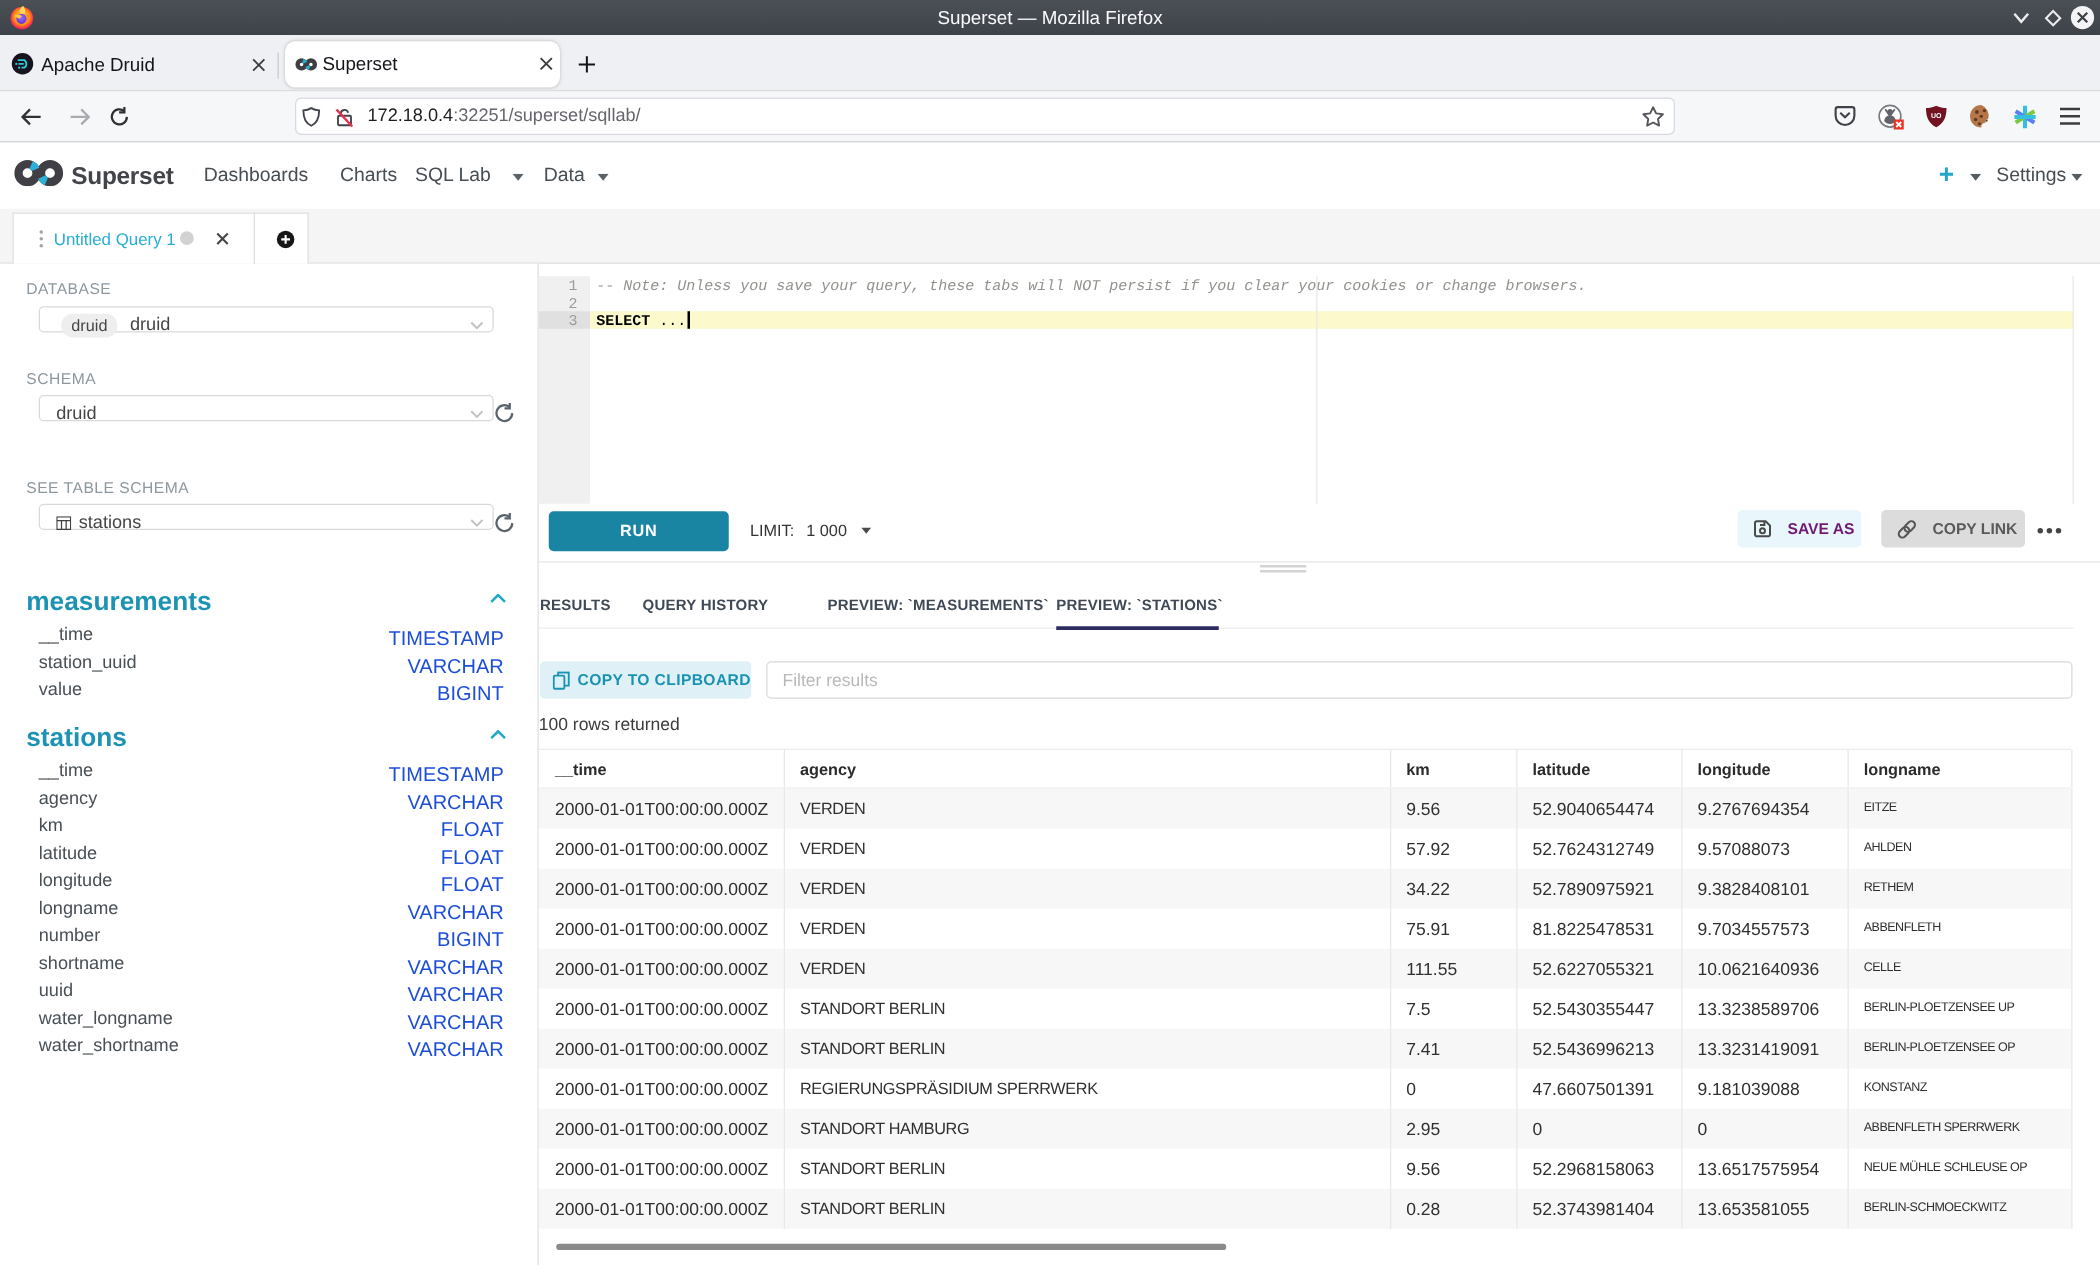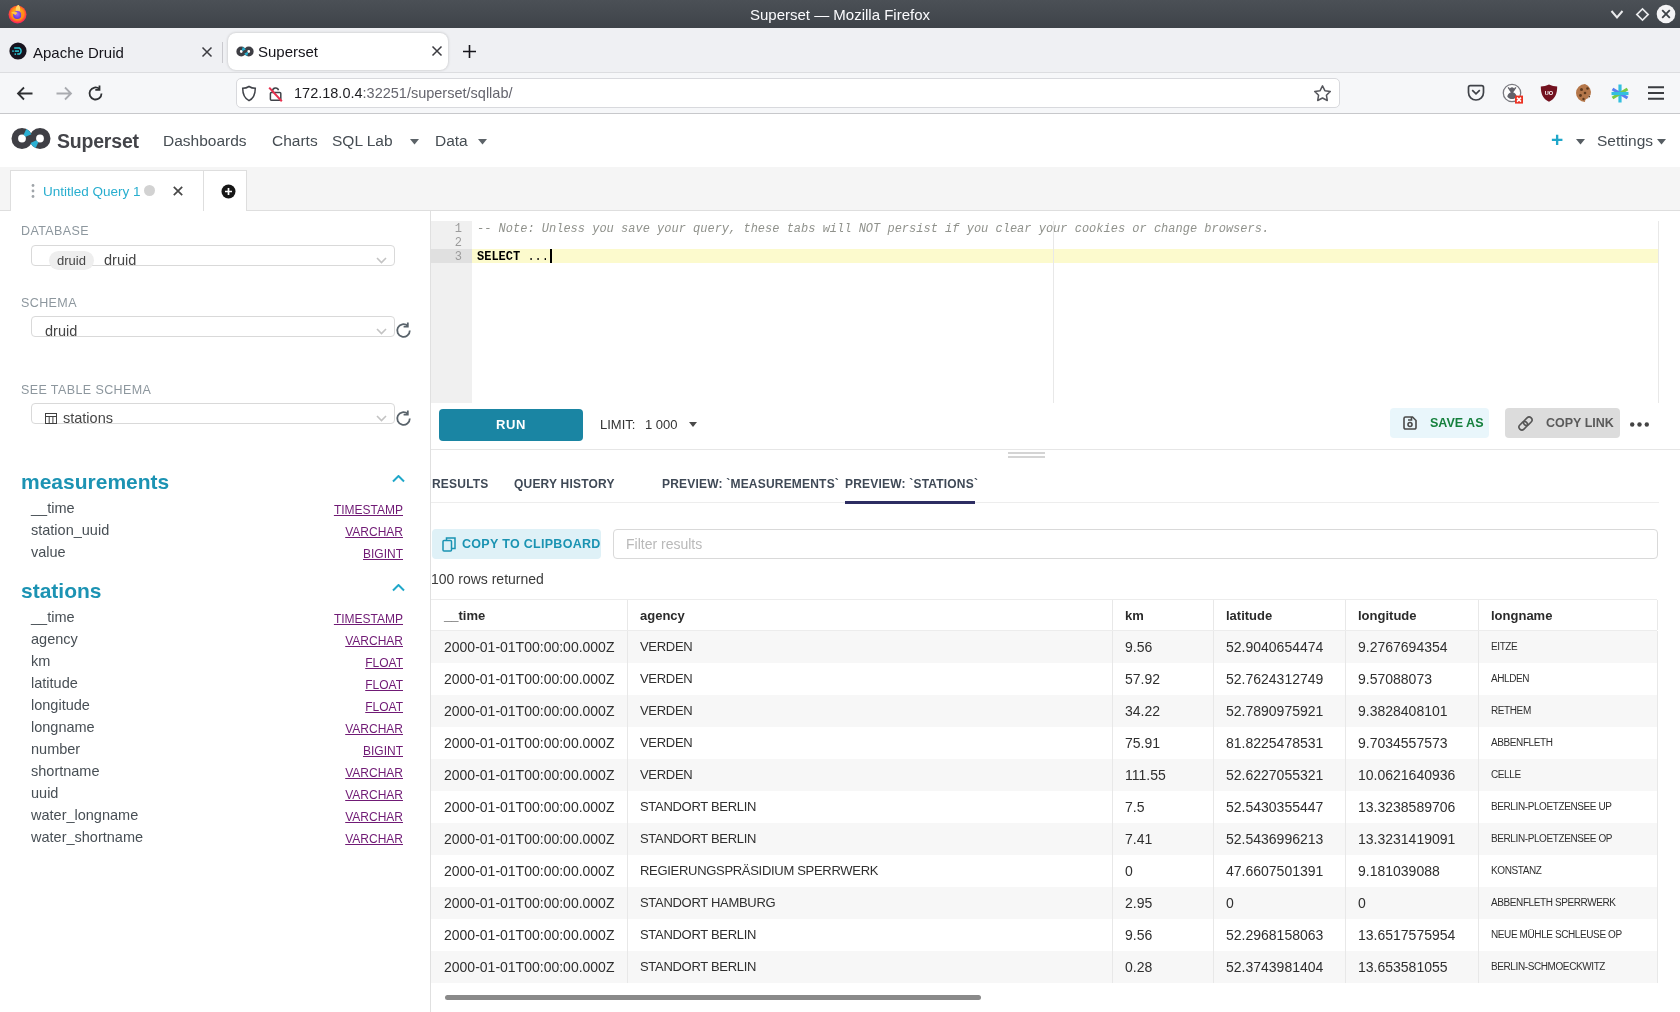--- a/index.html
+++ b/index.html
@@ -29,21 +29,21 @@
     border:1px solid #dedede; border-bottom:none; z-index:2; }
   #addtab { position:absolute; left:204px; top:170px; width:43px; height:41px; background:#fff;
     border:1px solid #dedede; border-bottom:none; border-left:none; z-index:2; }
   #sidebar { position:absolute; left:0; top:211px; width:431px; height:801px;
     background:#fff; border-right:1px solid #e0e0e0; }
   .sideLabel { position:absolute; font-size:12.5px; color:#8d979e; letter-spacing:0.4px; }
   .selbox { position:absolute; left:20px; width:364px; height:21px;
     border:1px solid #d9d9d9; border-radius:4px; background:#fff;margin-left:11px; }
   .schemaHead { position:absolute; left:21px; font-size:21px; font-weight:bold; color:#1c93b3; }
   .colname { position:absolute; left:31px; font-size:14.5px; color:#484f55; }
-  .coltype { position:absolute; font-size:12px; color:#701a75; text-align:right; right:27px;text-decoration:underline; }
+  .coltype { position:absolute; font-size:16px; color:#1d4ed8; text-align:right; right:27px; }
   
   #editor { position:absolute; left:431px; top:221px; width:1228px; height:182px;
     font-family:"Liberation Mono", monospace; font-size:12px; }
   #gutter { position:absolute; left:0; top:0; width:41px; height:182px; background:#f0f0f0; }
   .gnum { position:absolute; width:31px; text-align:right; color:#9b9b9b; }
   
   #runbtn { position:absolute; left:439px; top:409px; width:144px; height:32px;
     background:#1a85a3; border-radius:4px; color:#fff; font-size:13px; font-weight:bold;
     letter-spacing:0.6px; text-align:center; line-height:32px; }
   .graybtn { position:absolute; top:408px; height:30px; border-radius:4px;
@@ -334,21 +334,21 @@
   <div class="abs" style="left:622px;top:0;width:1px;height:182px;background:#e8e8e8"></div>
   <div class="abs" style="left:1227px;top:0;width:1px;height:182px;background:#e8e8e8"></div>
 </div>
 
 <div id="runbtn">RUN</div>
 <div class="abs" style="left:600px;top:417px;font-size:13px;color:#333">LIMIT:</div>
 <div class="abs" style="left:645px;top:417px;font-size:13px;color:#333">1 000</div>
 <svg class="abs" style="left:689px;top:422px" width="8" height="6" viewBox="0 0 8 6">
     <path d="M0 0 L8 0 L4 5 Z" fill="#4a4a4a"></path>
   </svg>
-<div class="graybtn" style="left:1390px;width:99px;background:#e9f6fb;color:#15803d">
+<div class="graybtn" style="left:1390px;width:99px;background:#e9f6fb;color:#701a75">
   <svg class="abs" style="left:12px;top:7px" width="16" height="16" viewBox="0 0 16 16">
     <path d="M2 3.5 A 1.5 1.5 0 0 1 3.5 2 L10.5 2 L14 5.5 L14 12.5 A 1.5 1.5 0 0 1 12.5 14 L3.5 14 A 1.5 1.5 0 0 1 2 12.5 Z" fill="none" stroke="#4a4a4a" stroke-width="1.6"></path>
     <circle cx="8" cy="9.5" r="2" fill="none" stroke="#4a4a4a" stroke-width="1.6"></circle>
     <path d="M9.5 2 L9.5 5 L6 5" fill="none" stroke="#4a4a4a" stroke-width="1.6"></path>
   </svg>
   <span style="margin-left:40px">SAVE AS</span>
 </div>
 <div class="graybtn" style="left:1505px;width:115px;background:#dcdcdc;color:#5a5a5a">
   <svg class="abs" style="left:12px;top:7px" width="17" height="17" viewBox="0 0 17 17">
     <g fill="none" stroke="#555" stroke-width="1.6" transform="rotate(-45 8.5 8.5)">

